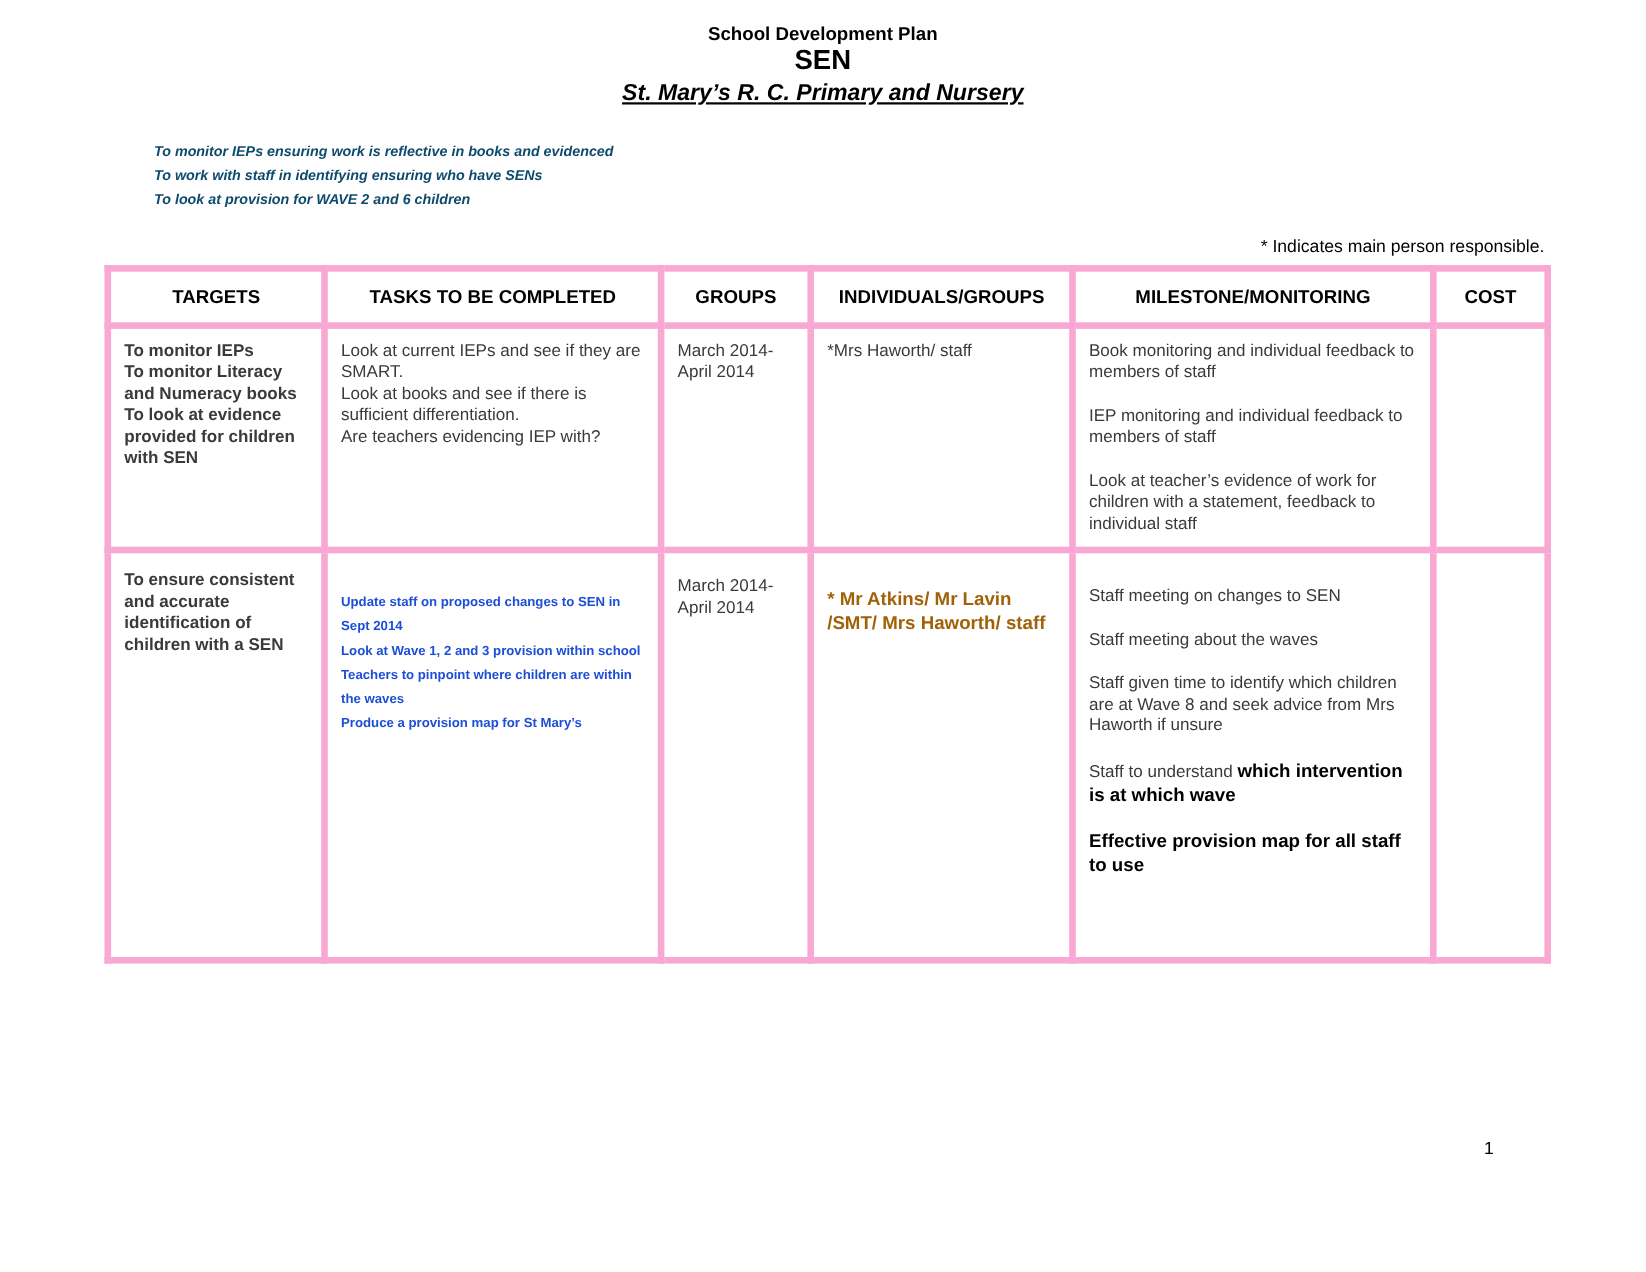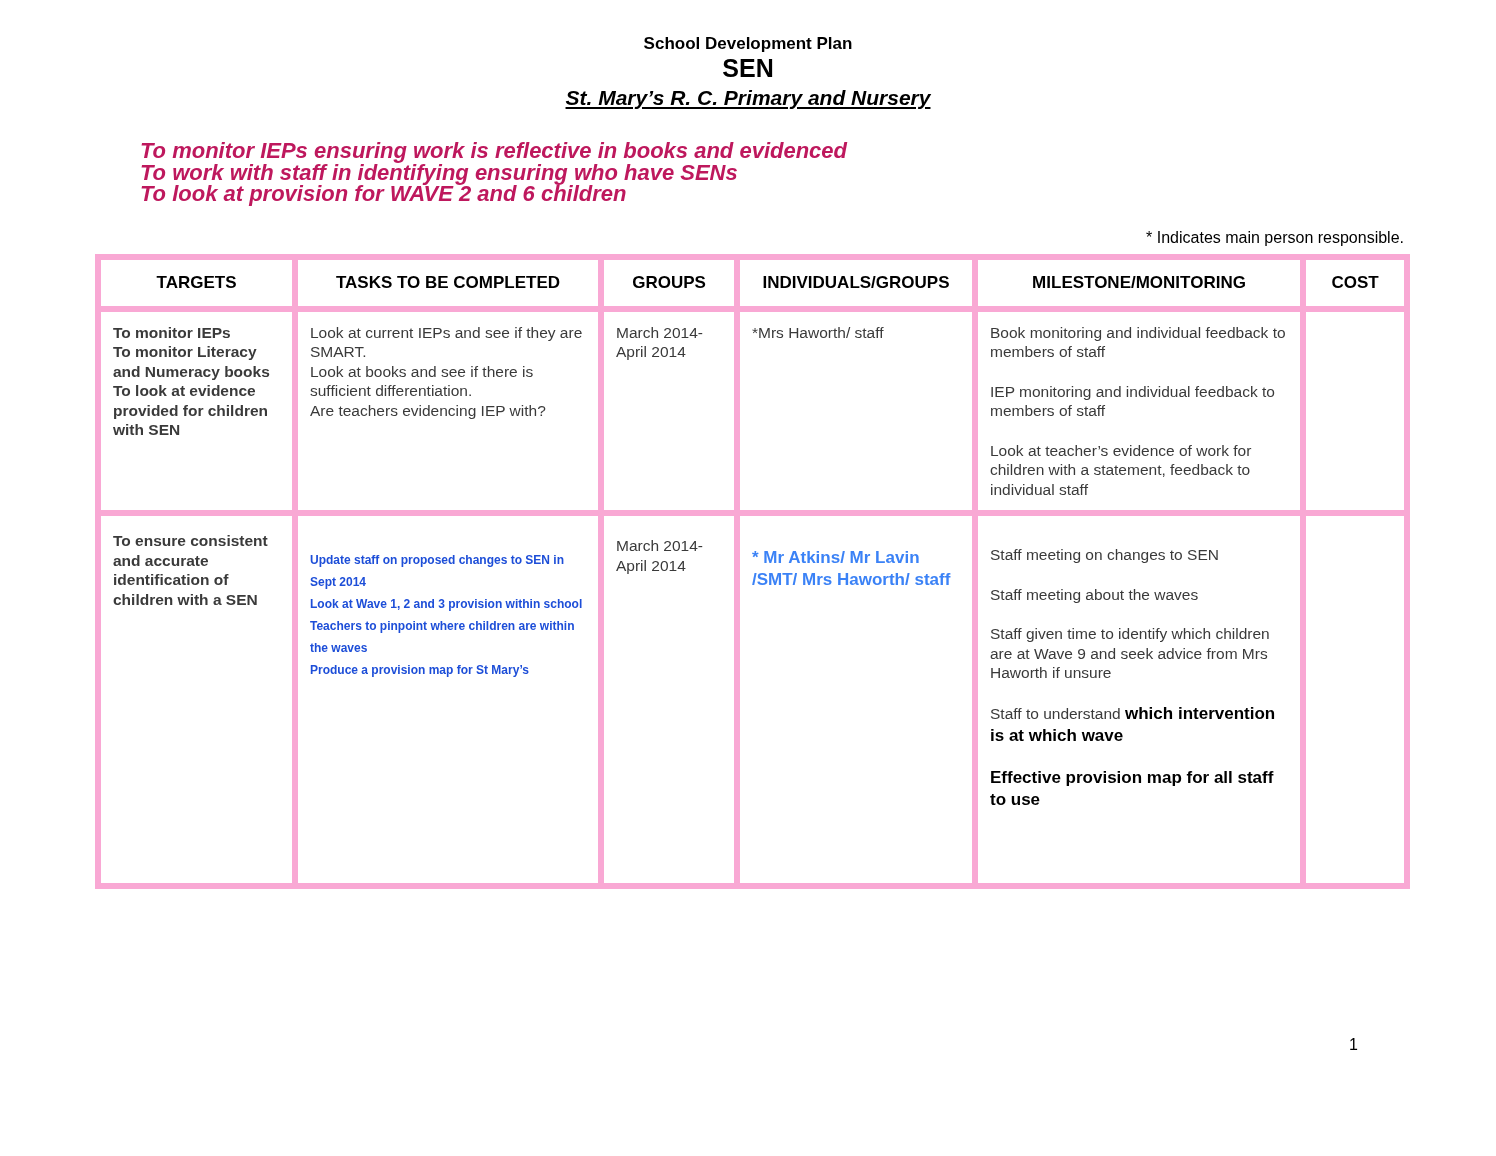--- a/index.html
+++ b/index.html
@@ -1,26 +1,26 @@
 <!DOCTYPE html>
 <html><head>
 <meta charset="utf-8">
 <style>
   * { box-sizing: border-box; }
   html, body { margin: 0; padding: 0; background: #ffffff; }
   body { font-family: "Liberation Sans", sans-serif; color: #000; }
 
   .page { position: relative; width: 1496px; height: 1156px; background: #fff; overflow: hidden; }
 
-  .doc-header { text-align: center; padding-top: 33px; }
+  .doc-header { text-align: center; padding-top: 20px; }
   .doc-title   { font-size: 17px; font-weight: bold; line-height: 21px; }
   .doc-subject { font-size: 25px; font-weight: bold; line-height: 29px; }
   .doc-school  { font-size: 21px; font-weight: bold; font-style: italic; text-decoration: underline; margin-top: 3px; }
 
-  .objectives { margin: 30px 0 0 140px; font-size: 22px; font-weight: bold; font-style: italic; line-height: 21.5px; color: #be185d; }
+  .objectives { margin: 30px 0 0 140px; font-size: 13px; font-weight: bold; font-style: italic; line-height: 21.5px; color: #0c4a6e; }
 
   .note { width: 1404px; text-align: right; font-size: 16px; margin-top: 24px; color: #000; }
 
   table.plan { border-collapse: collapse; table-layout: fixed; width: 1309px; margin: 7px 0 0 95px; }
   .plan th, .plan td { border: 6px solid #f9a8d4; }
   .plan th { font-size: 17px; font-weight: bold; text-align: center; vertical-align: middle; height: 52px; padding: 6px 8px; color: #000; background: #fff; }
   .plan td { vertical-align: top; text-align: left; padding: 11px 12px; font-size: 15.5px; line-height: 19.5px; color: #3a3a3a; background: #fff; }
 
   tr.row1 td { height: 203px; }
   tr.row2 td { height: 373px; }
@@ -32,21 +32,21 @@
   .targets-cell { font-weight: bold; color: #000; }
   .row2 .targets-cell { padding-top: 15px; }
 
   .row2 .tasks-cell { padding-top: 33px; }
   .row2 .tasks-cell .line { font-weight: bold; color: #1d4ed8; font-size: 12px; line-height: 22px; }
 
   .row1 .dates-cell, .row2 .dates-cell { padding-right: 6px; }
   .row2 .dates-cell { padding-top: 20px; }
 
   .row2 .groups-cell { padding-top: 31px; }
-  .row2 .groups-cell .line { font-weight: bold; color: #3b82f6; font-size: 17px; line-height: 22px; }
+  .row2 .groups-cell .line { font-weight: bold; color: #a16207; font-size: 17px; line-height: 22px; }
 
   .row2 .milestone-cell { padding-top: 29px; }
 
   .big-bold { font-weight: bold; color: #000; font-size: 17px; line-height: 22px; }
 
   .page-number { position: absolute; right: 138px; top: 1036px; font-size: 16px; color: #000; }
 </style>
 </head>
 <body>
 
@@ -126,21 +126,21 @@
           <div class="line">March 2014-</div>
           <div class="line">April 2014</div>
         </td>
         <td class="groups-cell">
           <div class="line">* Mr Atkins/ Mr Lavin</div>
           <div class="line">/SMT/ Mrs Haworth/ staff</div>
         </td>
         <td class="milestone-cell">
           <p class="para">Staff meeting on changes to SEN</p>
           <p class="para">Staff meeting about the waves</p>
-          <p class="para">Staff given time to identify which children are at Wave 9 and seek advice from Mrs Haworth if unsure</p>
+          <p class="para">Staff given time to identify which children are at Wave 8 and seek advice from Mrs Haworth if unsure</p>
           <p class="para"><span>Staff to understand </span><span class="big-bold">which intervention is at which wave</span></p>
           <p class="para big-bold">Effective provision map for all staff to use</p>
         </td>
         <td class="cost-cell"></td>
       </tr>
     </tbody>
   </table>
 
   <div class="page-number">1</div>
 

